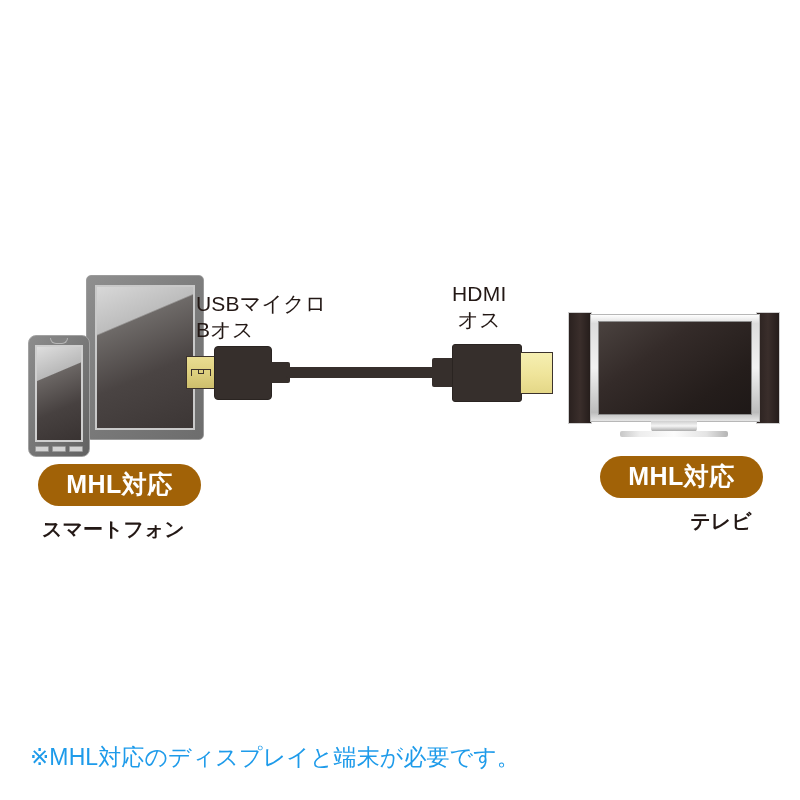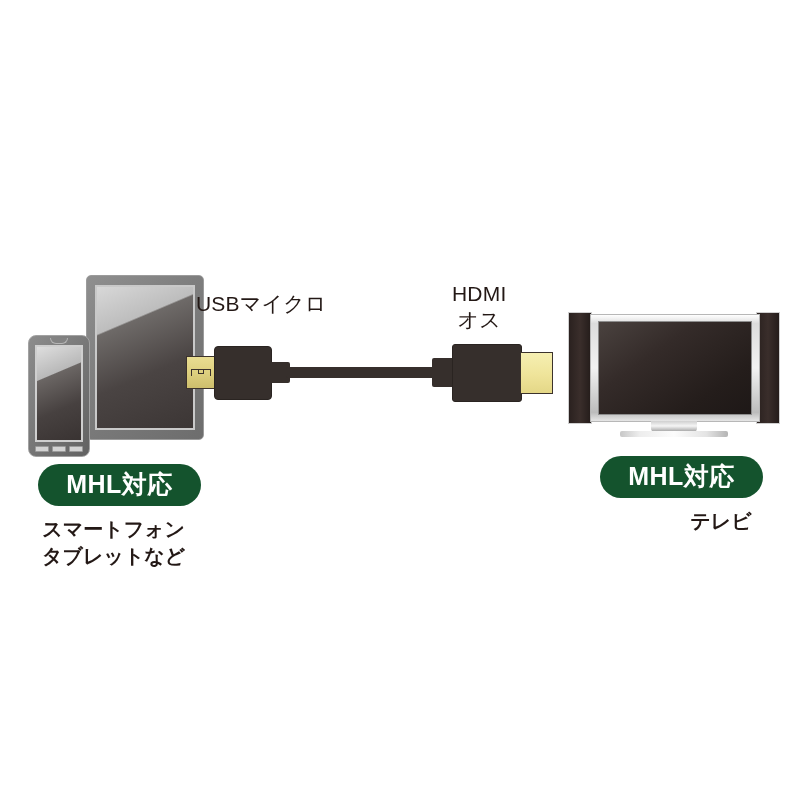--- a/index.html
+++ b/index.html
@@ -224,21 +224,21 @@
   }
   #usb-label { left: 196px; top: 291px; text-align: left; }
   #hdmi-label { left: 452px; top: 281px; text-align: center; }
 
   
   .mhl-badge {
     position: absolute;
     display: flex;
     align-items: center;
     justify-content: center;
-    background: #14532d;
+    background: #a16207;
     color: #ffffff;
     border-radius: 22px;
     font-size: 25px;
     font-weight: bold;
     letter-spacing: 0.5px;
     line-height: 1;
     padding-bottom: 2px;
     box-sizing: border-box;
   }
   #mhl-badge-left  { left: 38px;  top: 464px; width: 163px; height: 42px; }
@@ -246,21 +246,21 @@
 
   
   .caption {
     position: absolute;
     font-size: 20px;
     line-height: 1.34;
     color: #231815;
     font-weight: bold;
     white-space: nowrap;
   }
-  #caption-left  { left: 42px; top: 516px; text-align: center; }
+  #caption-left  { left: 42px; top: 516px; text-align: right; }
   #caption-right { left: 681px; top: 508px; text-align: center; transform: translateX(-50%); margin-left: 40px; }
 
   
   #footnote {
     position: absolute;
     left: 30px; top: 744px;
     font-size: 23px;
     line-height: 1.2;
     color: #1e9bea;
     white-space: nowrap;
@@ -292,20 +292,21 @@
     <div class="usb-body"></div>
     <div class="usb-neck"></div>
     <div class="cable-cord"></div>
     <div class="hdmi-neck"></div>
     <div class="hdmi-body"></div>
     <div class="hdmi-gold"></div>
   </div>
 
   <div class="cable-label" id="usb-label">
     <div>USBマイクロ</div>
+    <div>Bオス</div>
   </div>
 
   <div class="cable-label" id="hdmi-label">
     <div>HDMI</div>
     <div>オス</div>
   </div>
 
   <div class="abs" id="tv-group">
     <div class="tv-side left"></div>
     <div class="tv-side right"></div>
@@ -315,21 +316,21 @@
     <div class="tv-neck"></div>
     <div class="tv-base"></div>
   </div>
 
   <div class="mhl-badge" id="mhl-badge-left">MHL対応</div>
 
   <div class="mhl-badge" id="mhl-badge-right">MHL対応</div>
 
   <div class="caption" id="caption-left">
     <div>スマートフォン</div>
-    <div>タブレットなど</div>
   </div>
 
   <div class="caption" id="caption-right">
     <div>テレビ</div>
   </div>
 
+  <div id="footnote">※MHL対応のディスプレイと端末が必要です。</div>
 
 </div>
 
 </body></html>

